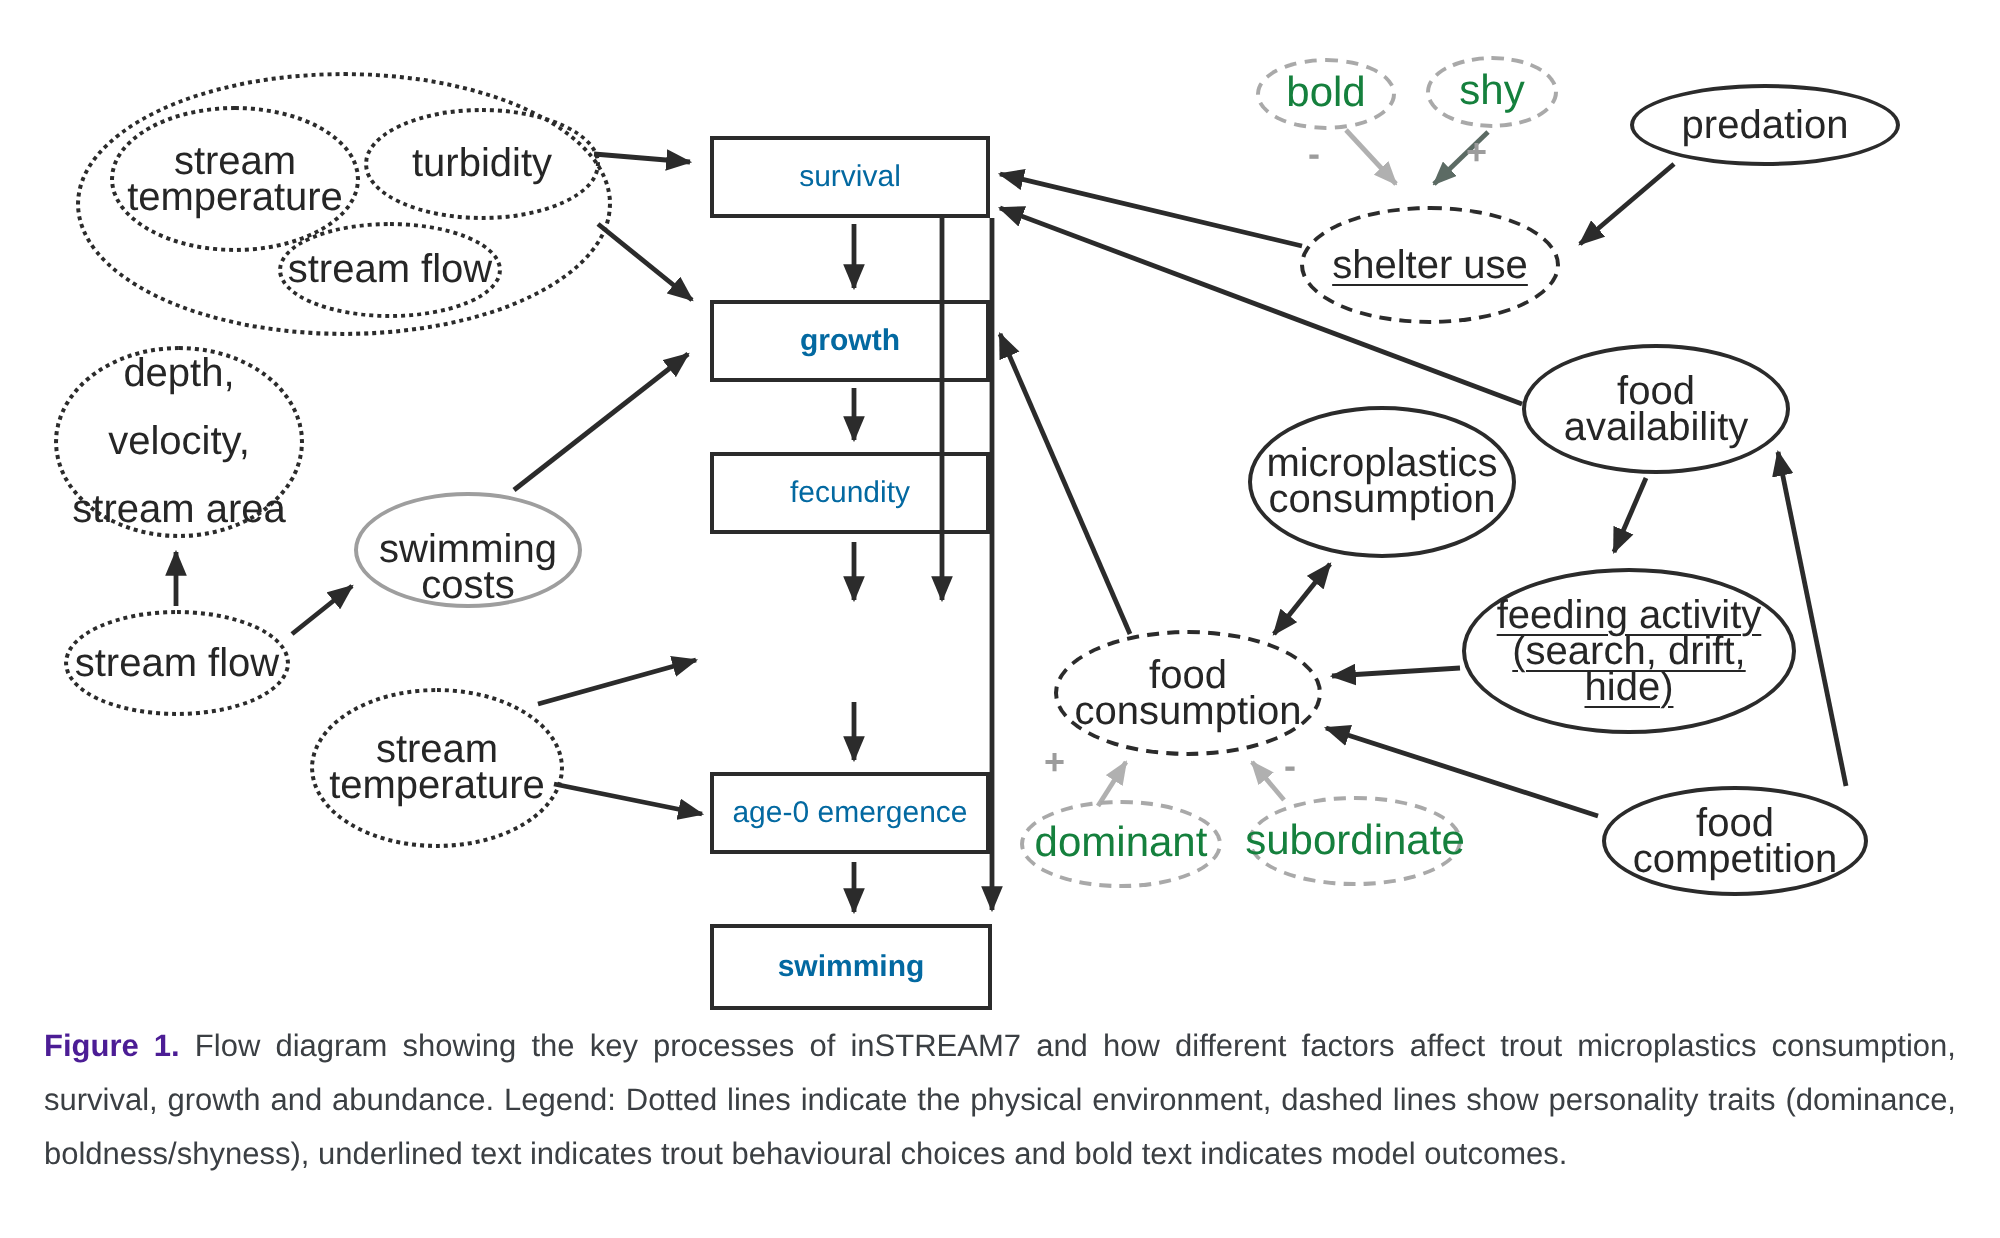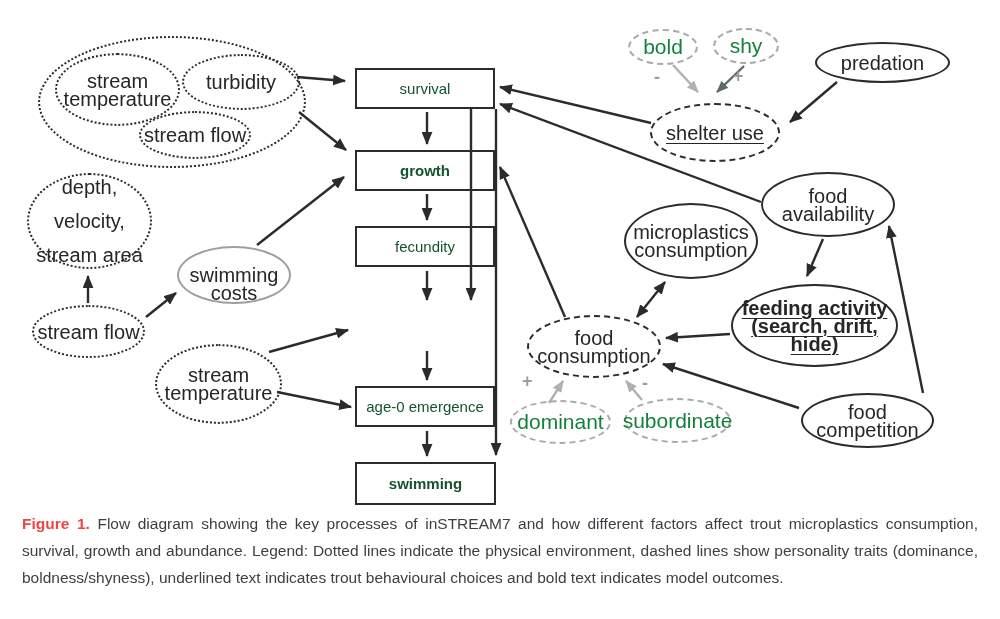--- a/index.html
+++ b/index.html
@@ -12,28 +12,28 @@
   .lnD{stroke:#5c6b64;stroke-width:2.4;}
   .ell{position:absolute;border-radius:50%;display:flex;flex-direction:column;align-items:center;
        justify-content:center;text-align:center;font-size:20px;line-height:18px;color:#262626;
        box-sizing:border-box;}
   .dot{border:2.6px dotted #2b2b2b;}
   .dashb{border:2.5px dashed #2b2b2b;}
   .dashg{border:2.2px dashed #a9a9a9;color:#15803d;font-size:21px;}
   .solidb{border:2.5px solid #2b2b2b;}
   .solidg{border:2.2px solid #9e9e9e;}
   .box{position:absolute;left:355px;width:140px;height:41px;border:2.2px solid #2b2b2b;
-       display:flex;align-items:center;justify-content:center;font-size:15px;color:#14532d;
+       display:flex;align-items:center;justify-content:center;font-size:15px;color:#0369a1;
        box-sizing:border-box;background:transparent;}
   .bold{font-weight:bold;}
   .ul{text-decoration:underline;text-decoration-thickness:1.4px;text-underline-offset:3px;}
   .sign{position:absolute;color:#9c9c9c;font-size:18px;font-weight:bold;line-height:18px;}
   .caption{position:absolute;left:22px;top:510px;width:956px;margin:0;font-size:15.5px;
            line-height:27px;color:#3b3f43;text-align:justify;}
-  .caption strong{color:#ef4444;}
+  .caption strong{color:#4c1d95;}
 </style>
 </head>
 <body>
 
 <div class="page">
   <div class="diagram">
 
     <svg class="arrows" width="1000" height="512">
       <defs>
         <marker id="mB" viewBox="0 0 12 10" refX="11" refY="5" markerWidth="13" markerHeight="11" orient="auto-start-reverse" markerUnits="userSpaceOnUse">
@@ -132,21 +132,21 @@
       <span class="ul">shelter use</span>
     </div>
     <div class="ell solidb" style="left:761px;top:172px;width:134px;height:65px;">
       <span>food</span>
       <span>availability</span>
     </div>
     <div class="ell solidb" style="left:624px;top:203px;width:134px;height:76px;">
       <span>microplastics</span>
       <span>consumption</span>
     </div>
-    <div class="ell solidb" style="left:731px;top:284px;width:167px;height:83px;font-weight:bold;">
+    <div class="ell solidb" style="left:731px;top:284px;width:167px;height:83px;">
       <span class="ul">feeding activity</span>
       <span class="ul">(search, drift, hide)</span>
     </div>
     <div class="ell dashb" style="left:527px;top:315px;width:134px;height:63px;">
       <span>food</span>
       <span>consumption</span>
     </div>
     <div class="ell dashg" style="left:510px;top:400px;width:101px;height:44px;">
       <span>dominant</span>
     </div>

